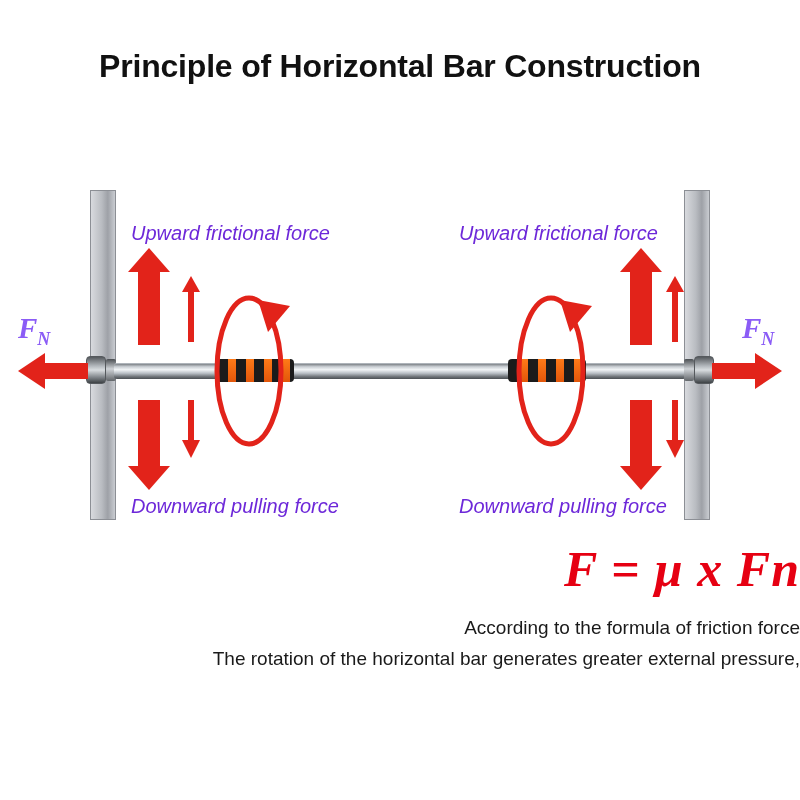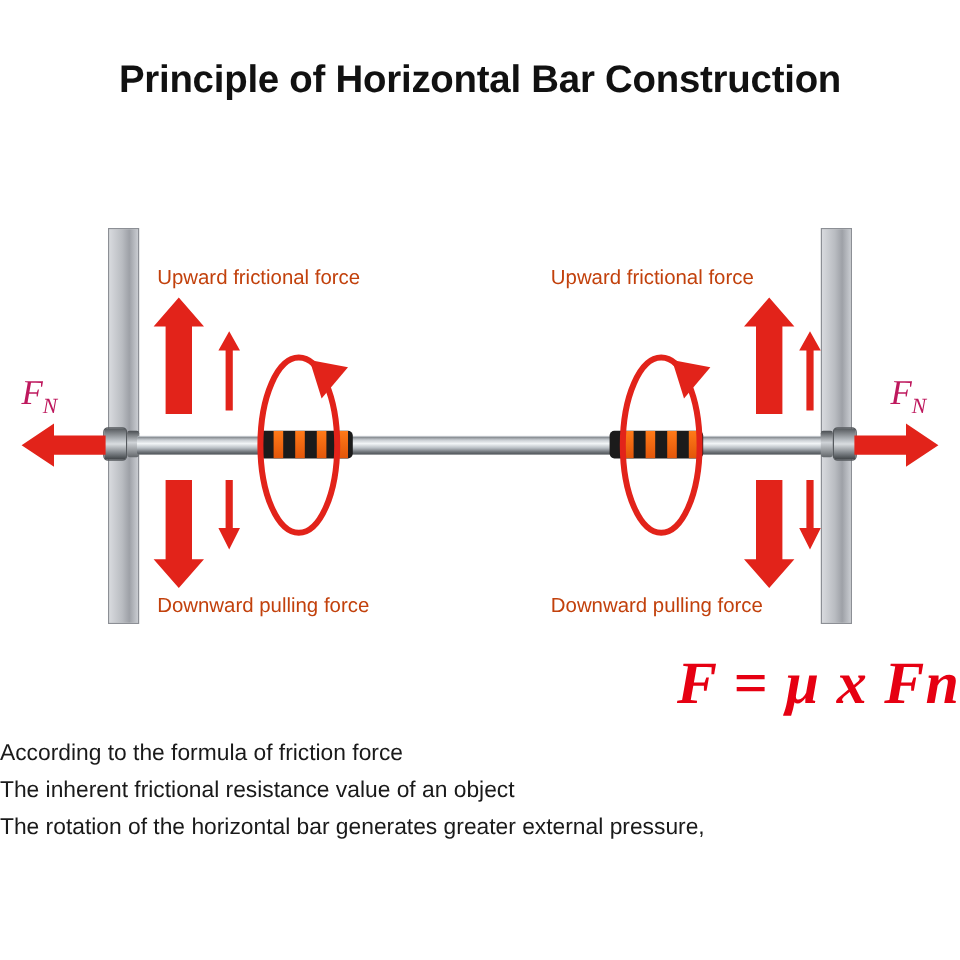--- a/index.html
+++ b/index.html
@@ -115,38 +115,39 @@
     position: absolute;
     top: 0;
     width: 8px;
     height: 23px;
     background: linear-gradient(to bottom, #ff7a18, #e2560a);
   }
 
   
   .lbl {
     position: absolute;
-    font-size: 17px;
-    color: #c2410c;
+    font-size: 20px;
+    color: #6d28d9;
     white-space: nowrap;
+    font-style: italic;
   }
   .lbl-up-left    { top: 222px; left: 131px; }
   .lbl-up-right   { top: 222px; left: 459px; }
   .lbl-down-left  { top: 495px; left: 131px; }
   .lbl-down-right { top: 495px; left: 459px; }
   .lbl-rotation   { top: 428px; left: 155px; }
 
   
   .fn {
     position: absolute;
     font-family: "Liberation Serif", serif;
     font-style: italic;
-    font-weight: normal;
+    font-weight: bold;
     font-size: 29px;
-    color: #be185d;
+    color: #8b5cf6;
   }
   .fn .sub {
     font-size: 18px;
     vertical-align: sub;
     font-style: italic;
   }
   .fn-left  { top: 312px; left: 18px; }
   .fn-right { top: 312px; left: 742px; }
 
   
@@ -173,21 +174,21 @@
     color: #e60012;
     letter-spacing: 1px;
   }
 
   
   .caption {
     position: absolute;
     top: 612px;
     left: 0;
     width: 800px;
-    text-align: left;
+    text-align: right;
   }
   .caption .line {
     font-size: 19px;
     line-height: 31px;
     color: #1a1a1a;
   }
 </style>
 </head>
 <body>
 
@@ -285,17 +286,16 @@
     <span>F</span><span class="sub">N</span>
   </div>
   <div class="fn fn-right">
     <span>F</span><span class="sub">N</span>
   </div>
 
   <div class="formula">F = µ x Fn</div>
 
   <div class="caption">
     <div class="line">According to the formula of friction force</div>
-    <div class="line">The inherent frictional resistance value of an object</div>
     <div class="line">The rotation of the horizontal bar generates greater external pressure,</div>
   </div>
 
 </div>
 
 </body></html>

